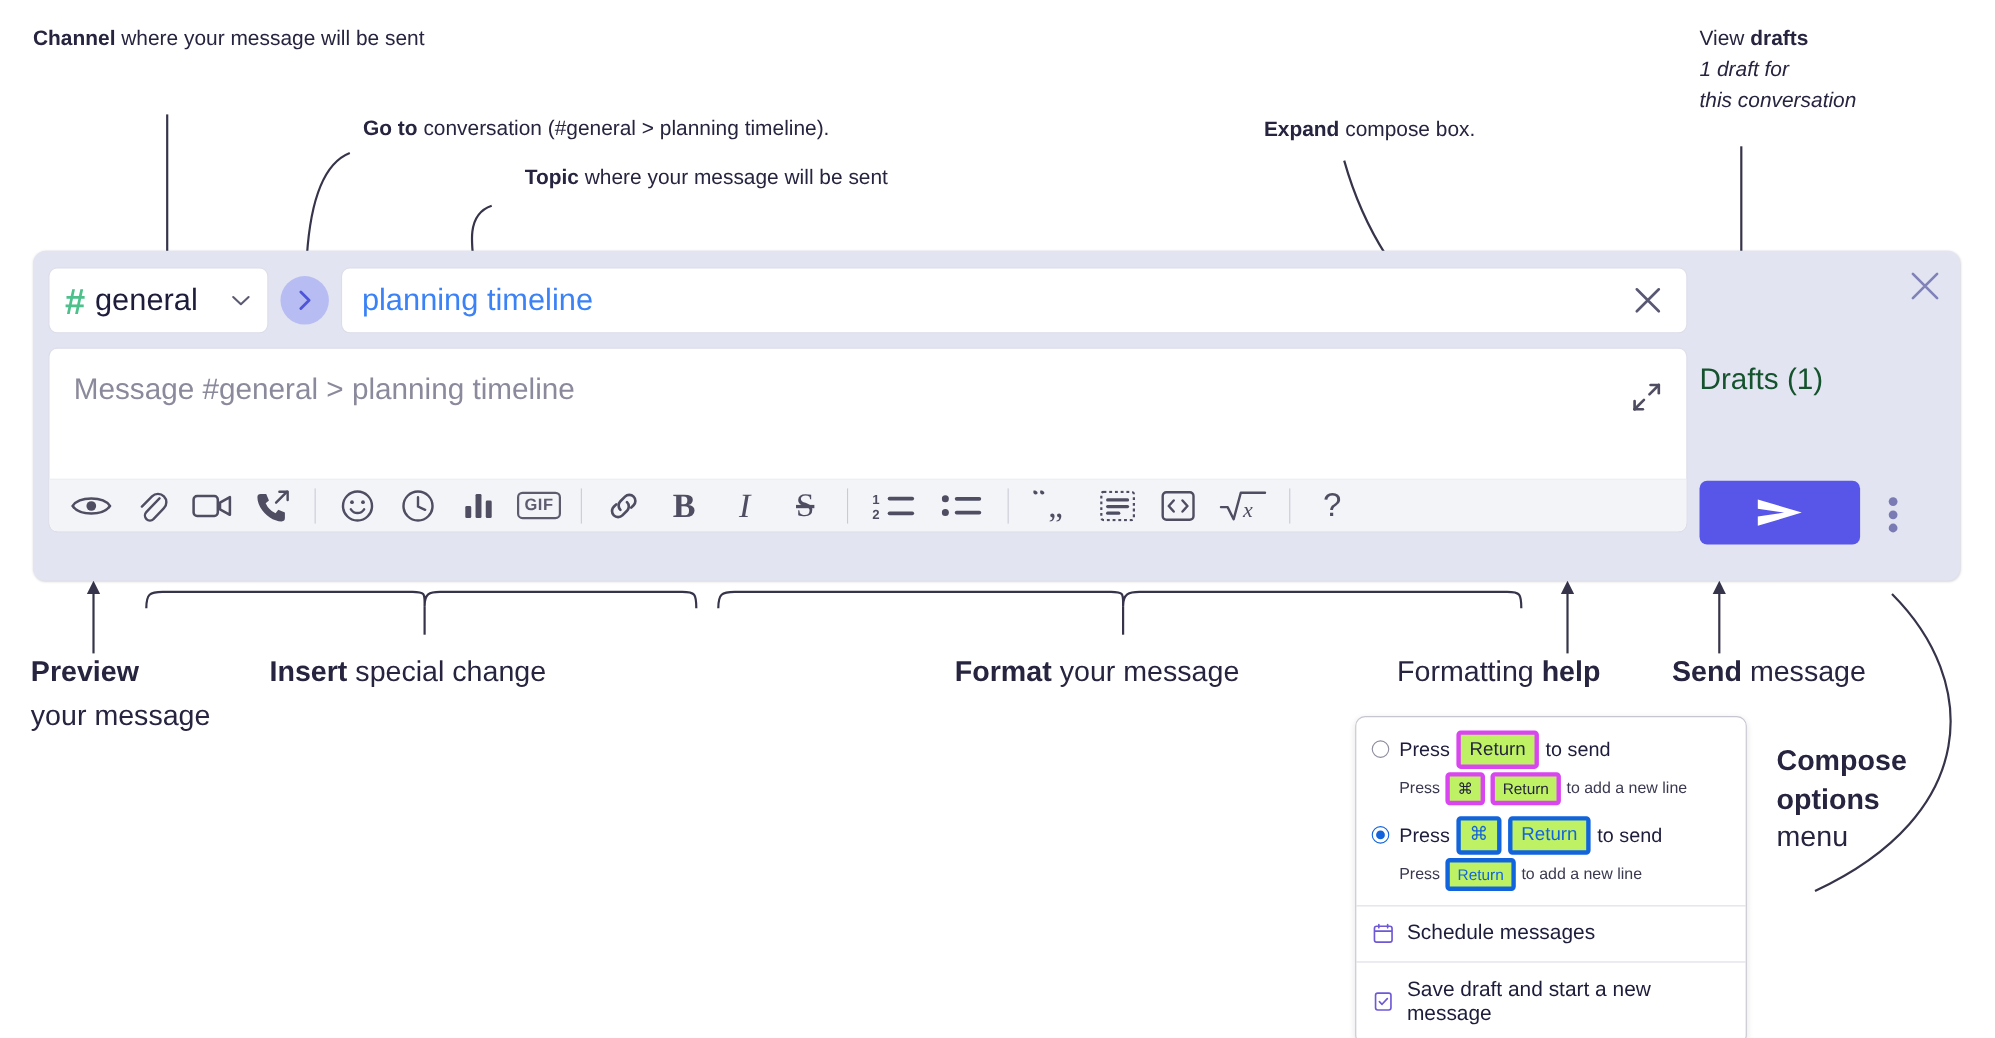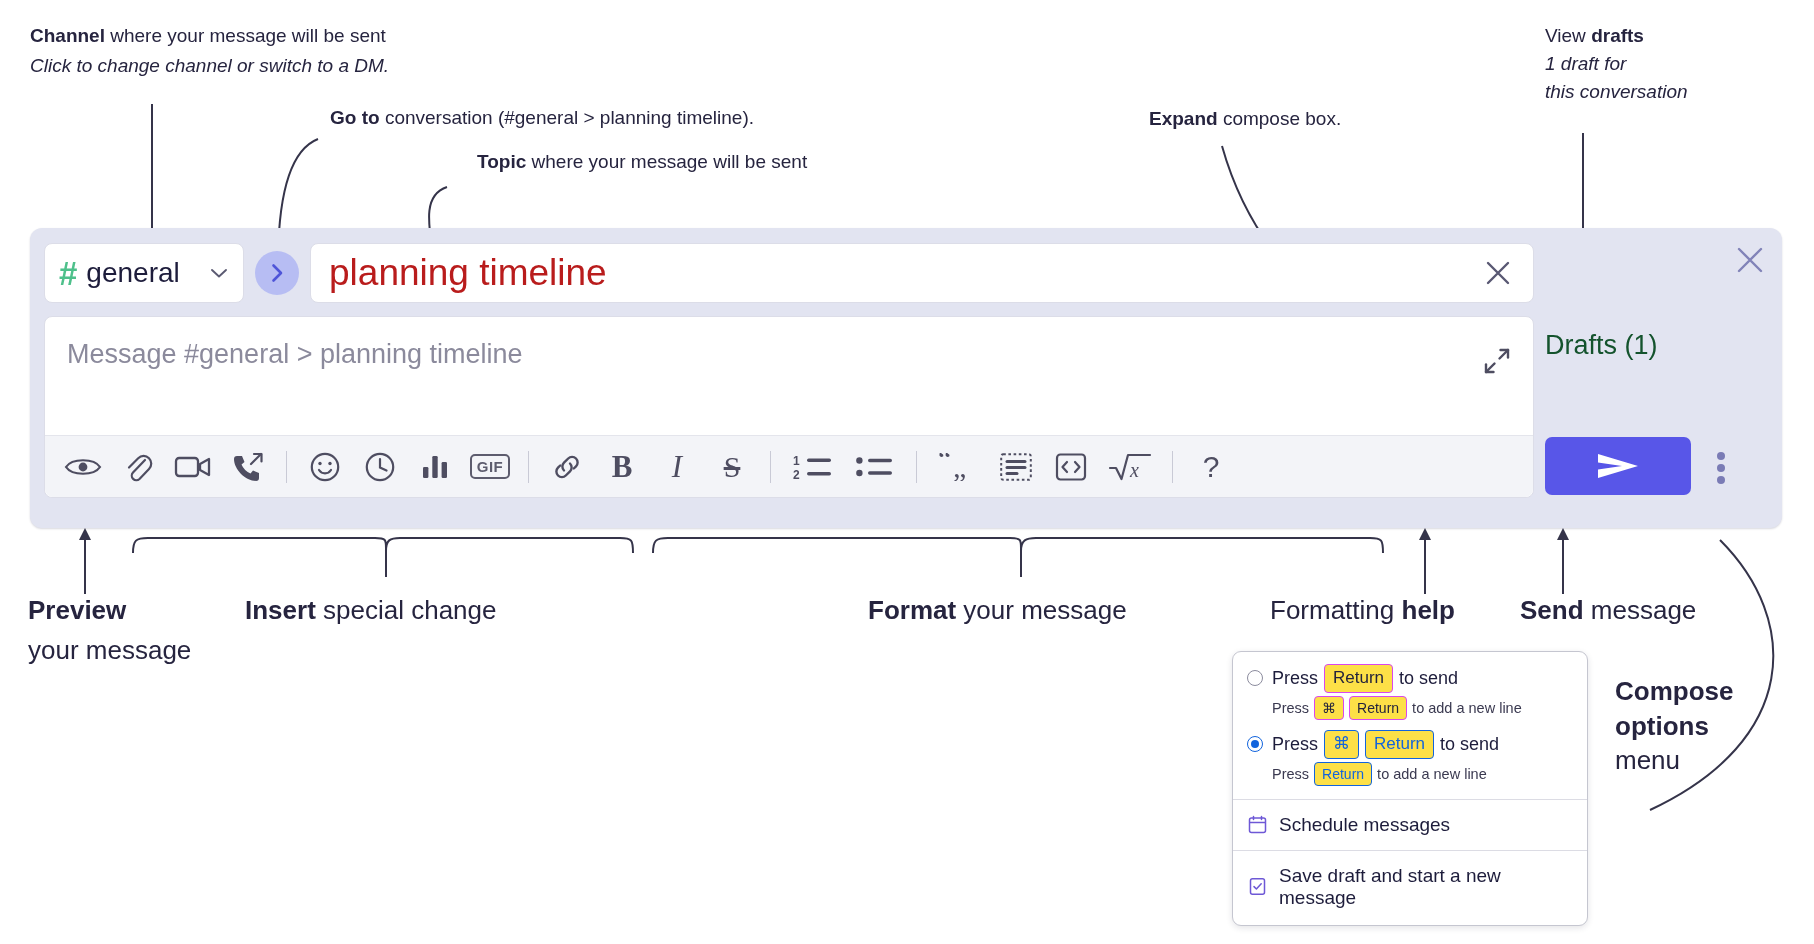--- a/index.html
+++ b/index.html
@@ -36,35 +36,35 @@
   #goto-btn{
     width:44px;height:44px;border-radius:50%;background:#b7bdf3;
     display:flex;align-items:center;justify-content:center;
     margin:0 11px;flex:0 0 auto;
   }
   #goto-btn svg{display:block;}
   #topic-field{
     flex:1;height:60px;background:#fff;border:1px solid #dcdde8;border-radius:8px;
     display:flex;align-items:center;padding:0 16px 0 18px;box-sizing:border-box;
   }
-  #topic-value{font-size:37px;color:#b91c1c;}
+  #topic-value{font-size:28px;color:#3b82f6;}
   #topic-clear{margin-left:auto;width:38px;height:38px;display:flex;align-items:center;justify-content:center;}
 
   
   #message-box{
     margin-top:12px;background:#fff;border:1px solid #dcdde8;border-radius:8px;
     width:100%;box-sizing:border-box;position:relative;
   }
   #message-input-area{height:96px;display:flex;align-items:flex-start;padding:22px 0 0 22px;}
   #message-placeholder{font-size:27px;color:#8b8a9c;}
   #expand-btn{position:absolute;right:18px;top:26px;width:36px;height:36px;display:flex;align-items:center;justify-content:center;}
 
   
   #toolbar{
-    height:62px;background:#f3f4f8;border-top:1px solid #e4e5ec;
+    height:48px;background:#f3f4f8;border-top:1px solid #e4e5ec;
     border-radius:0 0 8px 8px;display:flex;align-items:center;padding:0 16px;box-sizing:border-box;
   }
   .tb-btn{width:44px;height:44px;display:flex;align-items:center;justify-content:center;
           margin-right:11px;color:#5d5c6e;flex:0 0 auto;}
   .tb-sep{width:1px;height:32px;background:#c9cad6;margin:0 16px 0 5px;flex:0 0 auto;}
   .gif-box{border:2px solid #5d5c6e;border-radius:5px;font-size:15px;font-weight:700;
            letter-spacing:.5px;padding:2px 5px;line-height:1.15;}
 
   
   #drafts-label{position:absolute;left:1545px;top:330px;font-size:27px;color:#14532d;}
@@ -84,21 +84,21 @@
     box-shadow:0 2px 6px rgba(30,30,60,.12);
     font-size:17px;color:#1d1c3b;padding:0;box-sizing:border-box;
   }
   .opt-group{padding:12px 14px 11px 14px;}
   .opt-row{display:flex;align-items:center;gap:9px;margin-bottom:3px;}
   .radio{width:16px;height:16px;border-radius:50%;border:1.6px solid #8c8c9e;box-sizing:border-box;flex:0 0 auto;}
   .radio.on{border-color:#1264dd;background:#fff;position:relative;}
   .radio.on:after{content:"";position:absolute;left:3px;top:3px;width:8px;height:8px;border-radius:50%;background:#1264dd;}
   .opt-main{font-size:18px;display:flex;align-items:center;gap:6px;}
   .opt-sub{font-size:14.5px;color:#3a3950;display:flex;align-items:center;gap:5px;margin:2px 0 10px 25px;}
-  .key{border:1px solid #d946ef;border-radius:4px;padding:1px 7px;font-size:14px;line-height:1.45;background:#fde047;color:#25243c;}
+  .key{border:4px solid #d946ef;border-radius:4px;padding:1px 7px;font-size:14px;line-height:1.45;background:#bef264;color:#25243c;}
   .opt-main .key{font-size:17px;padding:1px 8px;}
   .key.blue{border-color:#1264dd;color:#1264dd;}
   .menu-div{height:1px;background:#dcdce4;}
   .menu-item{display:flex;align-items:center;gap:11px;padding:8px 14px;font-size:19px;}
   .menu-ico{width:21px;height:21px;color:#6e58d6;flex:0 0 auto;display:flex;align-items:center;justify-content:center;}
 
   svg{display:block;}
   #annotation-layer{position:absolute;left:0;top:0;width:1814px;height:944px;pointer-events:none;}
 </style>
 </head>
@@ -134,21 +134,20 @@
   <path d="M1419 540 L1425 528 L1431 540 Z" fill="#35344a" stroke="none"></path>
 
   <path d="M1563 594 L1563 532"></path>
   <path d="M1557 540 L1563 528 L1569 540 Z" fill="#35344a" stroke="none"></path>
 
   <path d="M1720 540 C 1800 620, 1800 740, 1650 810"></path>
 </svg>
 
 <div class="ann big" style="left:30px;top:24px;">
   <div><b>Channel</b><span> where your message will be sent</span></div>
-  <div style="margin-top:6px;"><i>Click to change channel or switch to a DM.</i></div>
 </div>
 
 <div class="ann big" style="left:330px;top:106px;">
   <b>Go to</b><span> conversation (#general &gt; planning timeline).</span>
 </div>
 
 <div class="ann big" style="left:477px;top:150px;">
   <b>Topic</b><span> where your message will be sent</span>
 </div>
 

